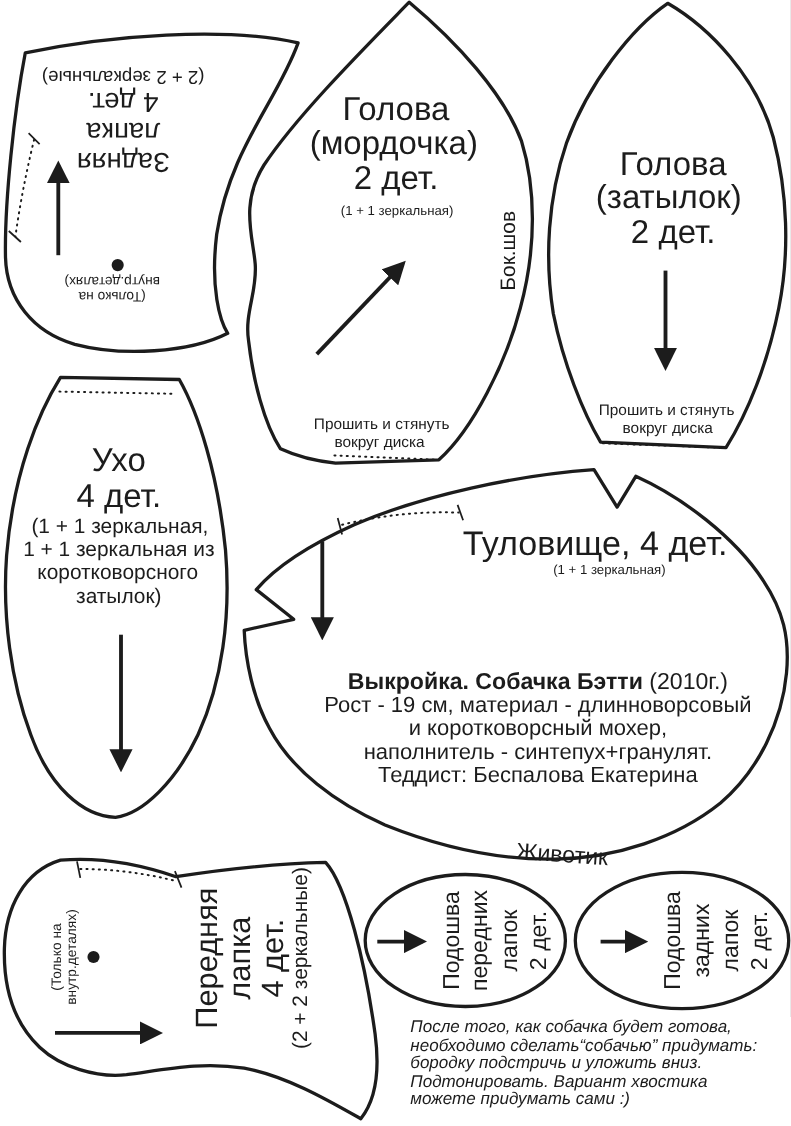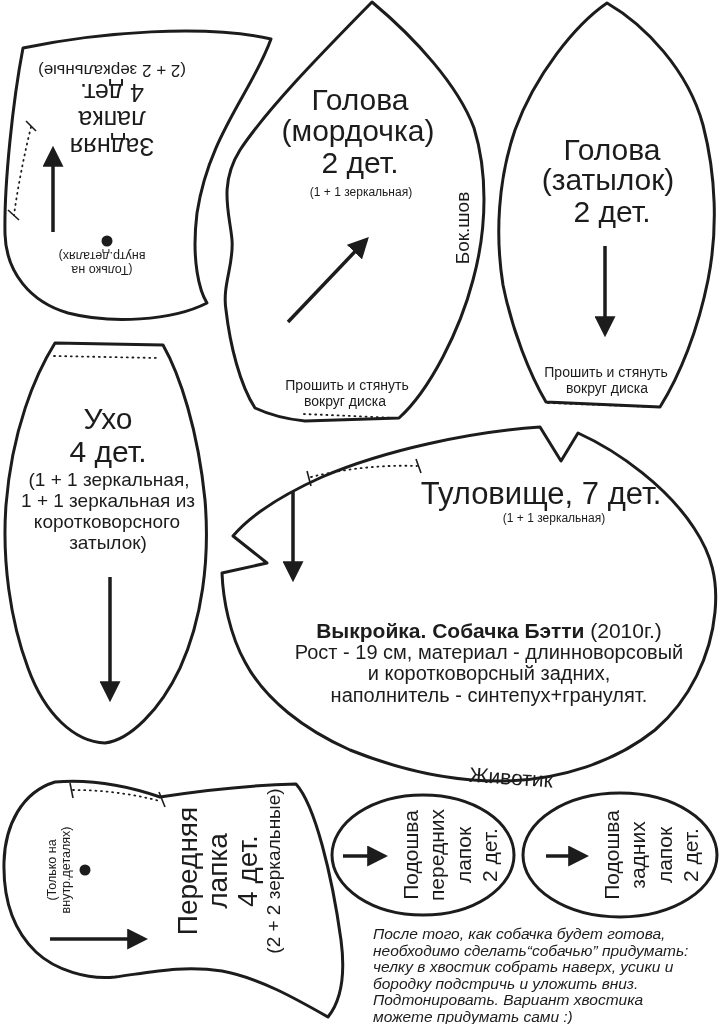--- a/index.html
+++ b/index.html
@@ -110,29 +110,30 @@
   <div class="label f14" style="left:606px;top:373px;">Прошить и стянуть</div>
   <div class="label f14" style="left:607px;top:389px;">вокруг диска</div>
 
   <div class="label f30" style="left:108px;top:419px;">Ухо</div>
   <div class="label f30" style="left:108px;top:452px;">4 дет.</div>
   <div class="label f19" style="left:109px;top:480px;">(1 + 1 зеркальная,</div>
   <div class="label f19" style="left:108px;top:501px;">1 + 1 зеркальная из</div>
   <div class="label f19" style="left:107px;top:522px;">коротковорсного</div>
   <div class="label f19" style="left:108px;top:543px;">затылок)</div>
 
-  <div class="label f31" style="left:541px;top:494px;">Туловище, 7 дет.</div>
+  <div class="label f31" style="left:541px;top:494px;">Туловище, 4 дет.</div>
   <div class="label f20" style="left:554px;top:518px;">(1 + 1 зеркальная)</div>
   <div class="label belly f21" style="left:511px;top:778px;">Животик</div>
 
   <div class="label info-block" style="left:489px;top:663px;">
     <div class="info-title"><b>Выкройка. Собачка Бэтти</b><span> (2010г.)</span></div>
     <div>Рост - 19 см, материал - длинноворсовый</div>
-    <div>и коротковорсный задних,</div>
+    <div>и коротковорсный мохер,</div>
     <div>наполнитель - синтепух+гранулят.</div>
+    <div>Теддист: Беспалова Екатерина</div>
   </div>
 
   <div class="label rot270 f27" style="left:229px;top:871px;">
     <div>Передняя</div>
     <div>лапка</div>
     <div>4 дет.</div>
     <div class="note-sub2">(2 + 2 зеркальные)</div>
   </div>
   <div class="label rot270 f13" style="left:59px;top:870px;">
     <div>(Только на</div>
@@ -148,19 +149,18 @@
   <div class="label rot270 f21" style="left:652px;top:855px;line-height:1.26;">
     <div>Подошва</div>
     <div>задних</div>
     <div>лапок</div>
     <div>2 дет.</div>
   </div>
 
   <div class="label footnote" style="left:373px;top:926px;">
     <div>После того, как собачка будет готова,</div>
     <div>необходимо сделать“собачью” придумать:</div>
-    <div>челку в хвостик собрать наверх, усики и</div>
     <div>бородку подстричь и уложить вниз.</div>
     <div>Подтонировать. Вариант хвостика</div>
     <div>можете придумать сами :)</div>
   </div>
 
 </div>
 
 </body></html>

